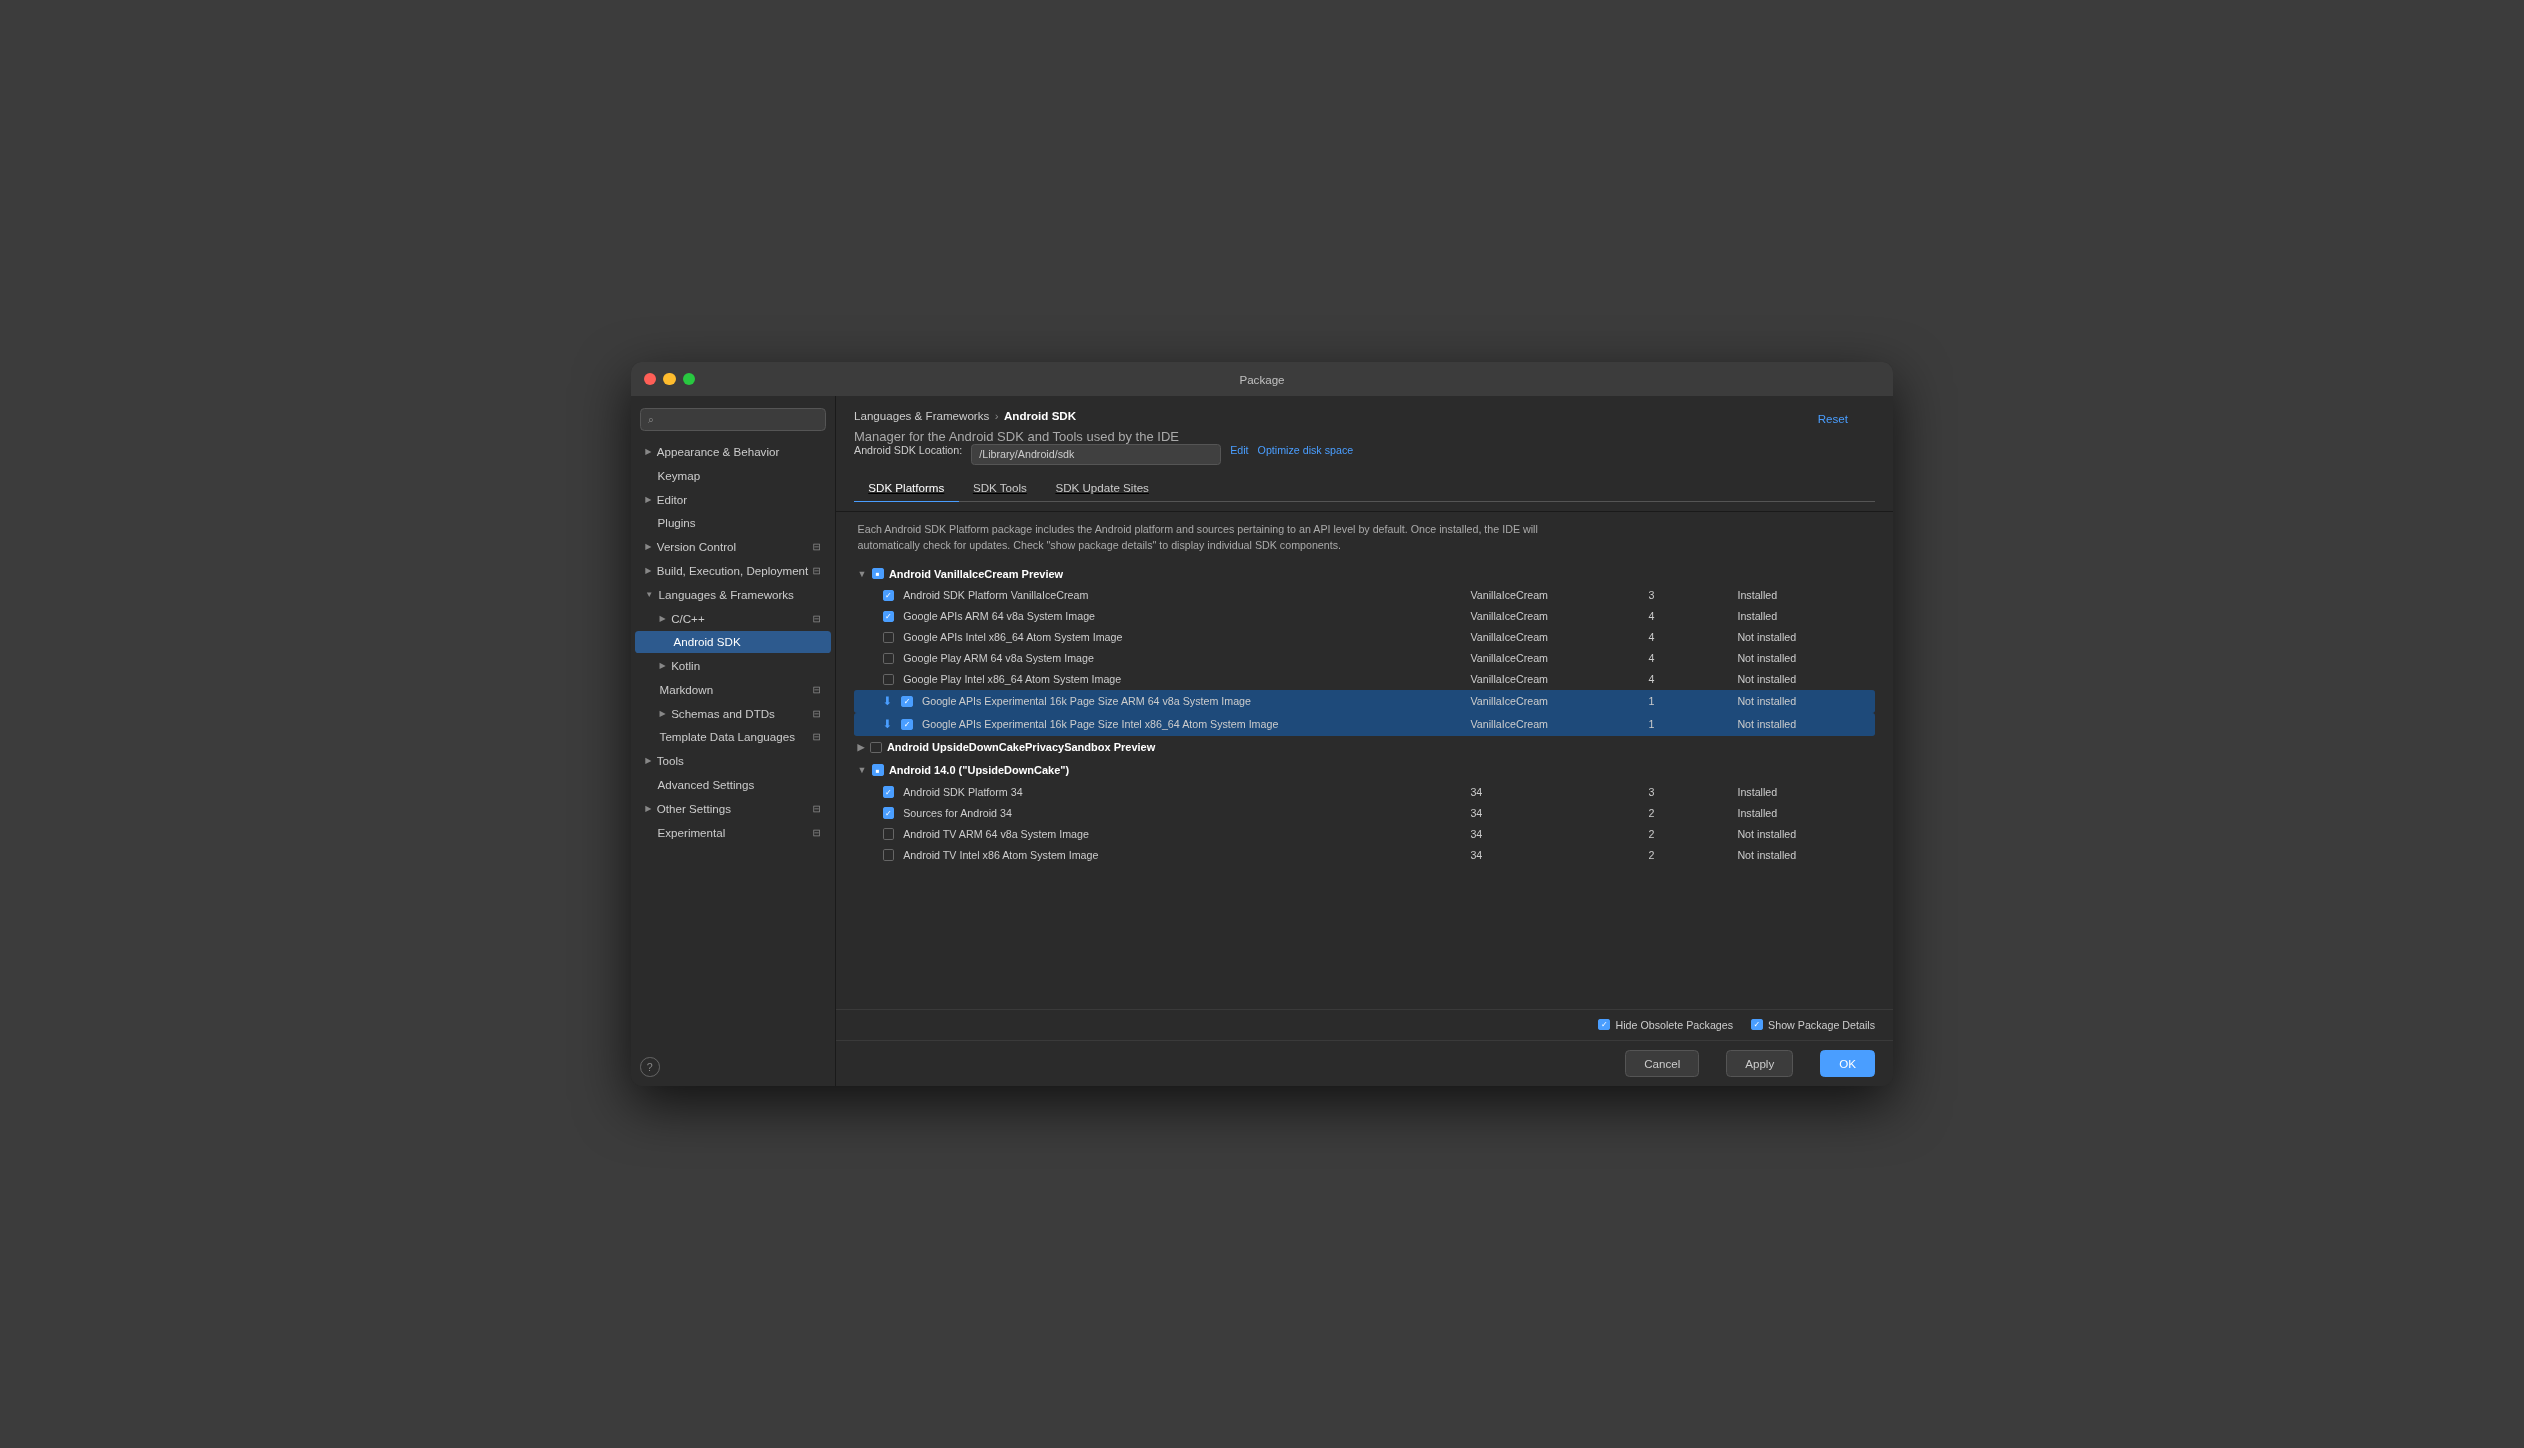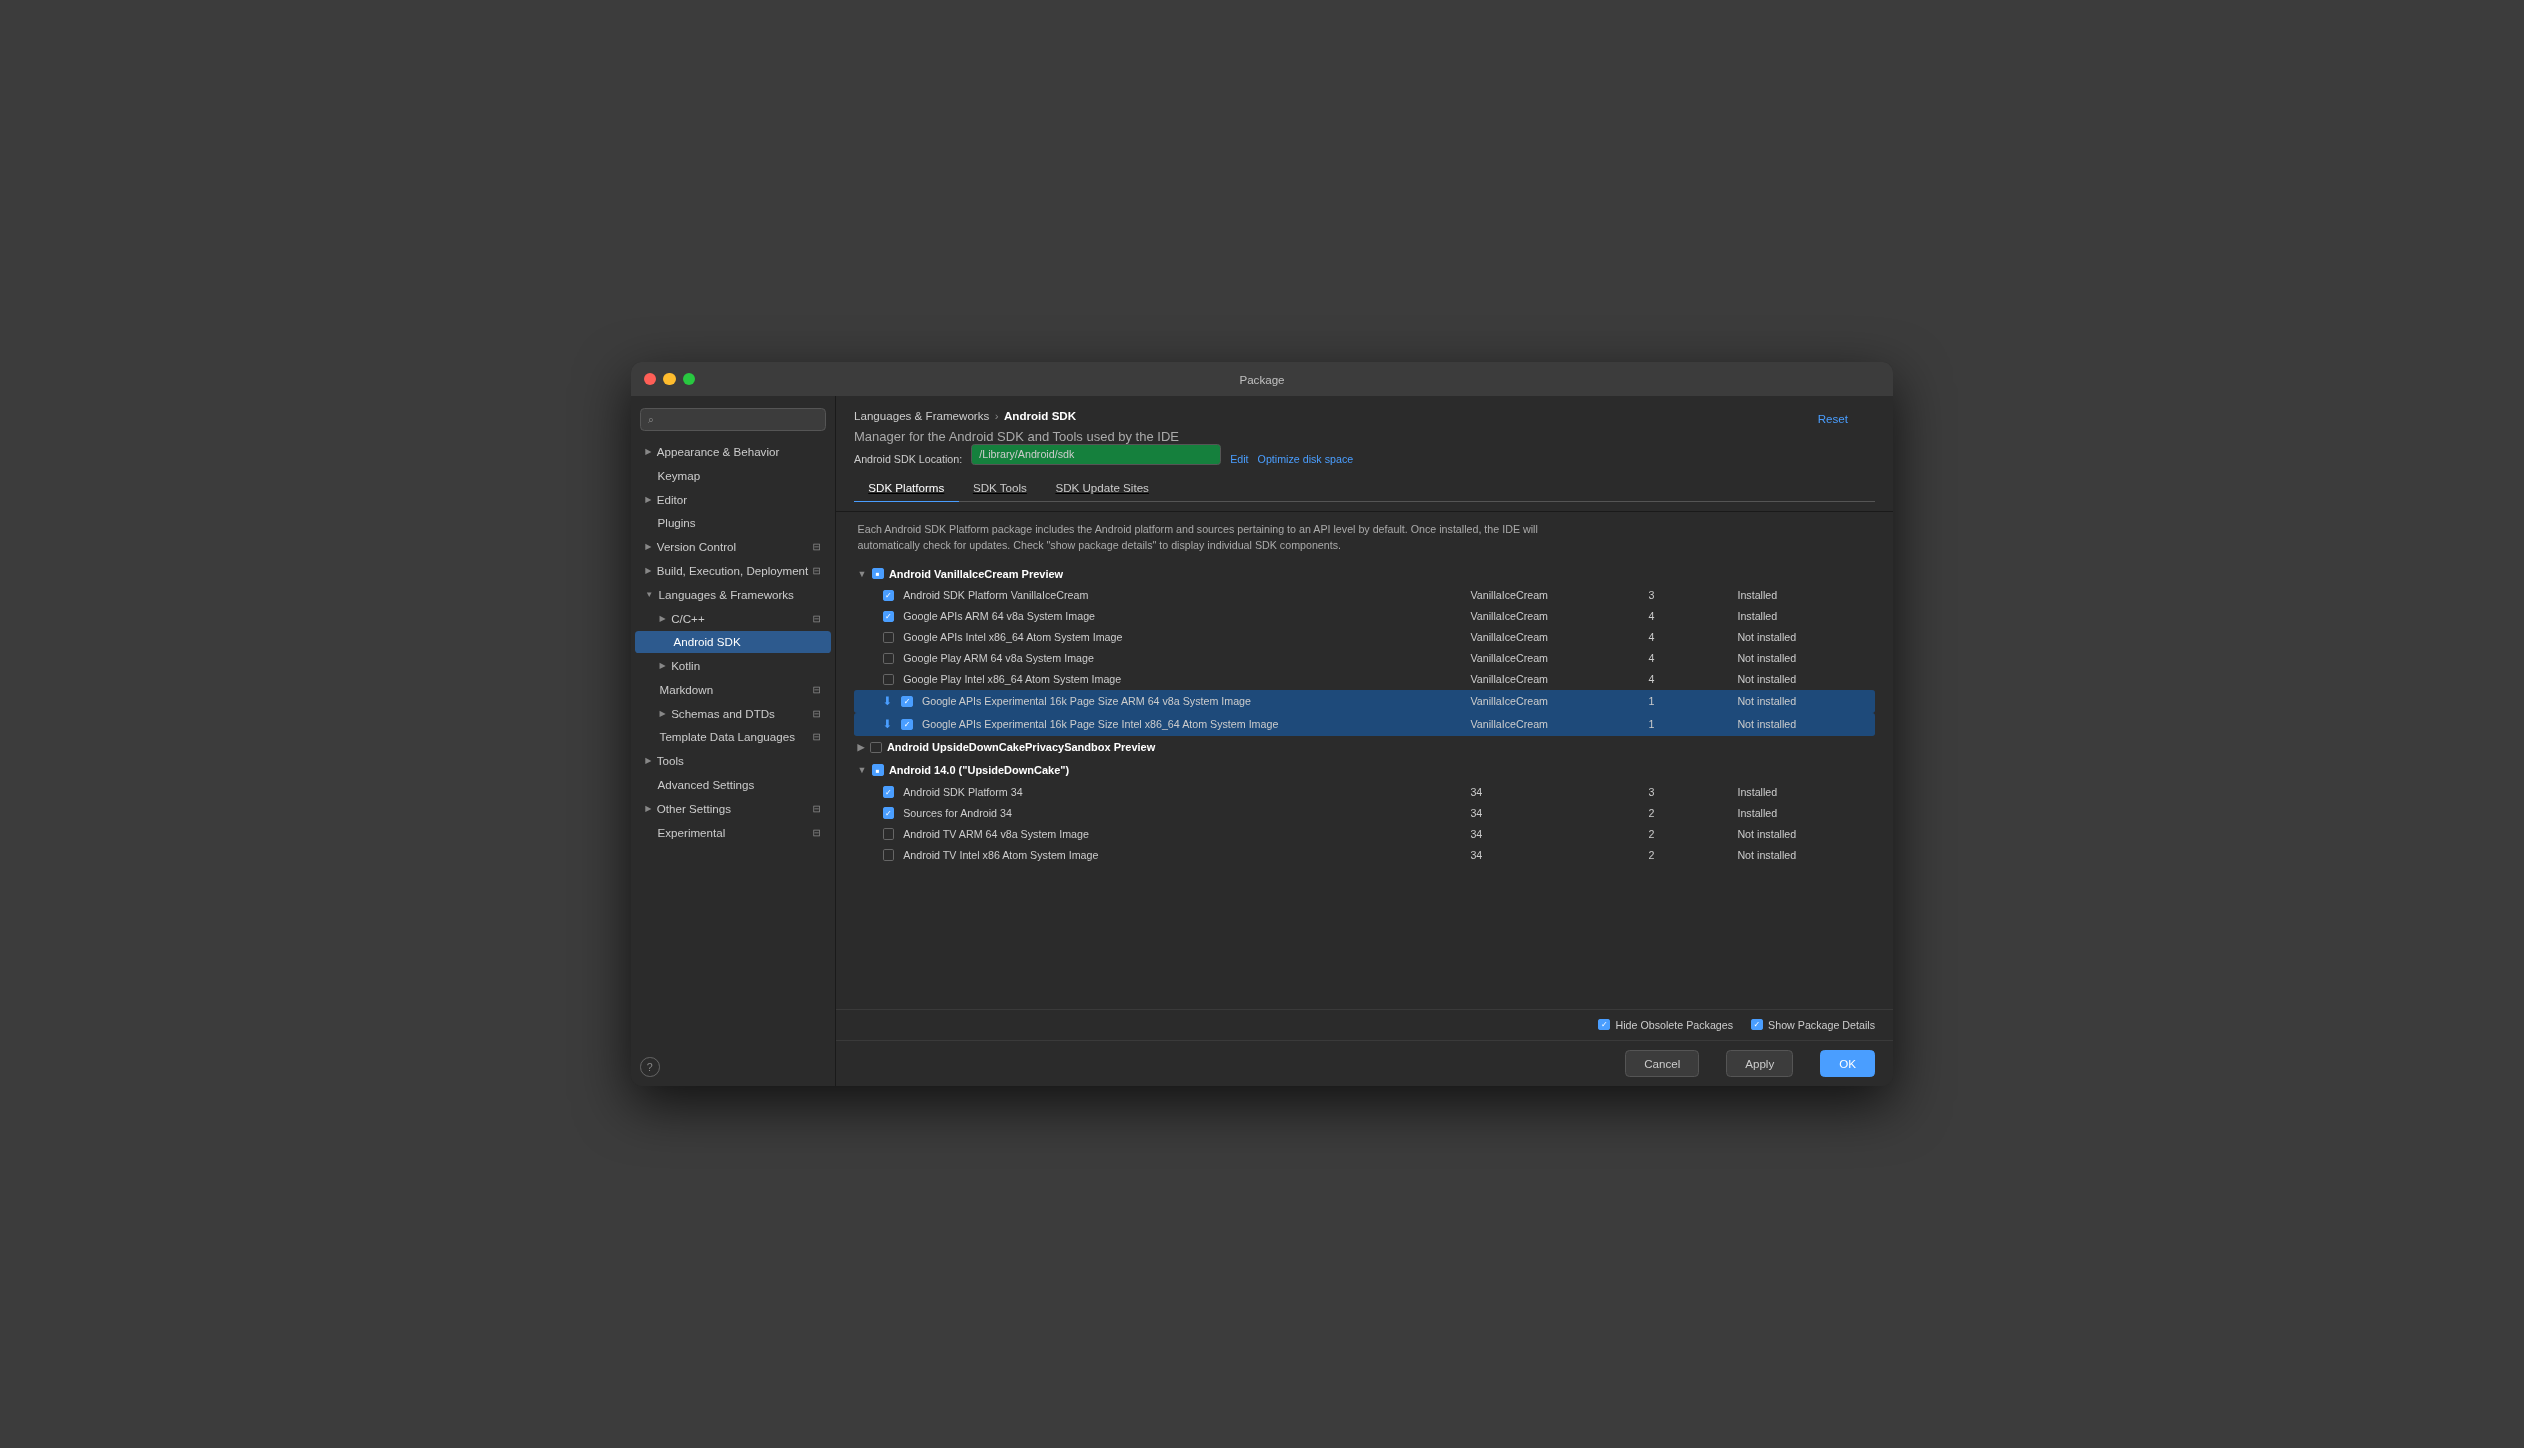--- a/index.html
+++ b/index.html
@@ -148,27 +148,27 @@
     .breadcrumb-row {
       display: flex;
       align-items: center;
     }
     .description {
       color: #aaa;
       font-size: 13px;
     }
     .location-row {
       display: flex;
-      align-items: flex-end;
+      align-items: flex-start;
       gap: 9px;
       margin-bottom: 9px;
     }
     .location-label { color: #ccc; font-size: 10.7px; }
     .location-input {
-      background: #15803d;
+      background: #404040;
       border: 0.9px solid #555;
       border-radius: 3.6px;
       color: #ccc;
       font-size: 10.7px;
       padding: 3.6px 7.1px;
       width: 250px;
       outline: none;
     }
     .link-btn { color: #4a9eff; font-size: 10.7px; cursor: pointer; }
     .tabs {

